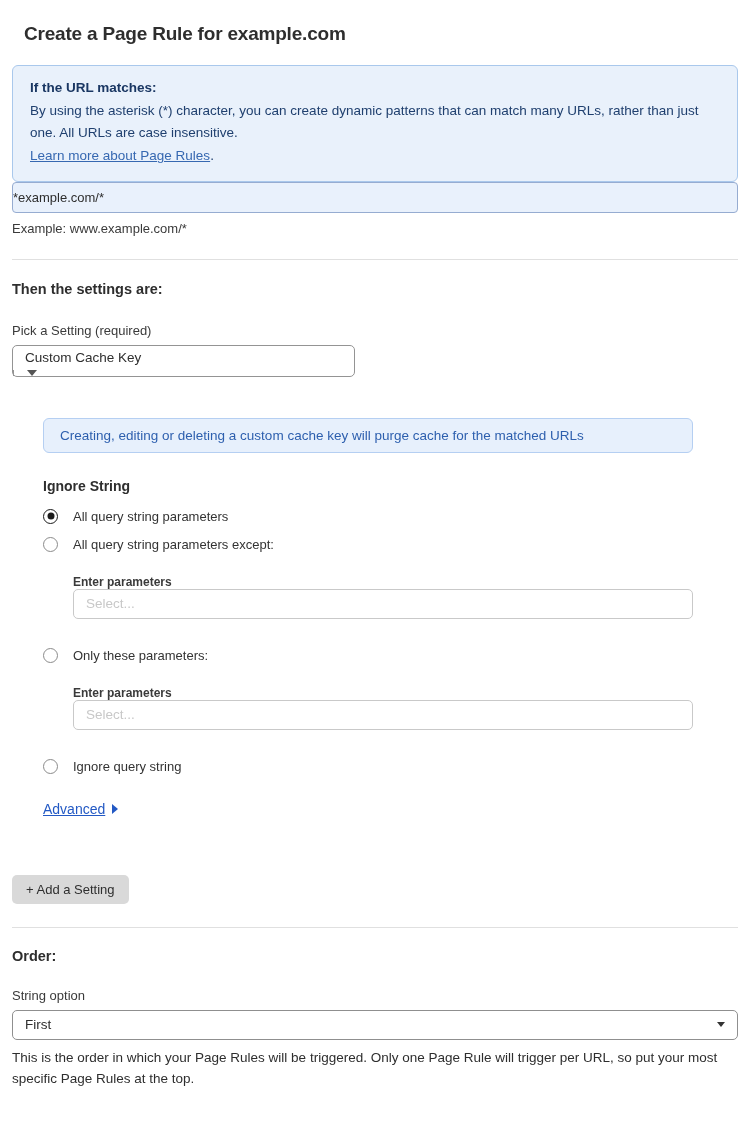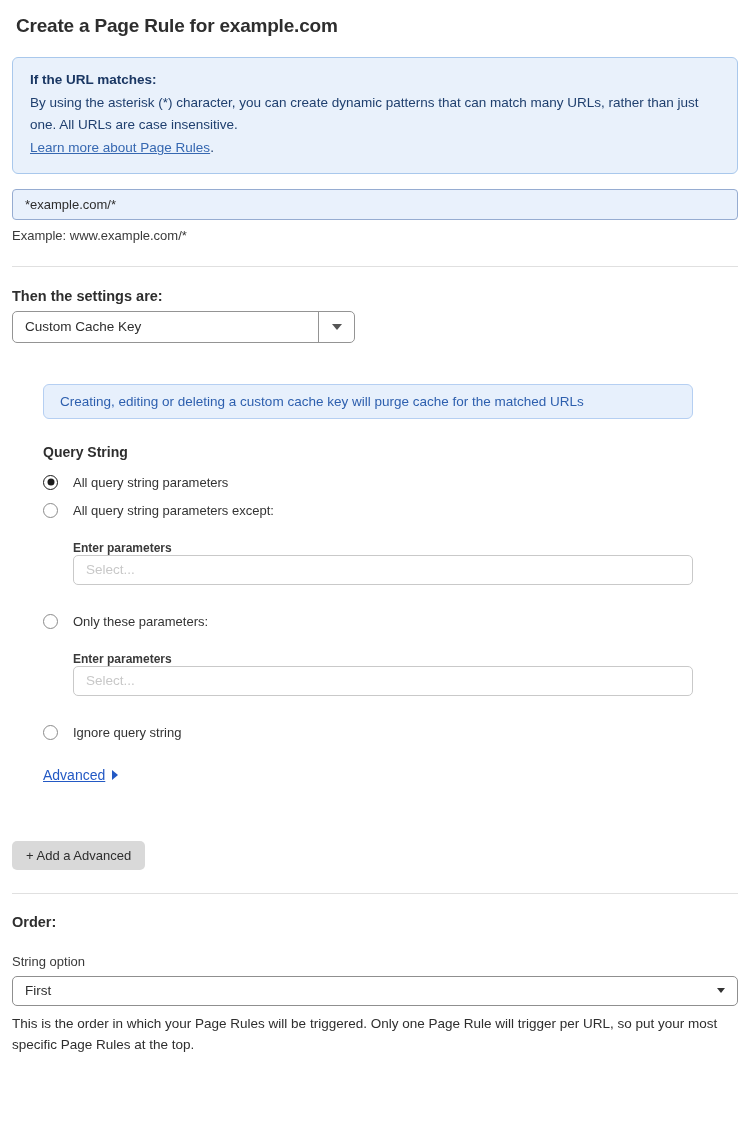--- a/index.html
+++ b/index.html
@@ -7,62 +7,63 @@
   body {
     width: 750px; height: 1130px;
     background: #ffffff;
     font-family: "Liberation Sans", sans-serif;
     color: #333;
     overflow: hidden;
   }
   .container { padding: 0 12px; }
 
   .page-title {
-    margin: 4px; padding-top: 11px;
+    margin: 12px; padding-top: 11px;
     font-size: 19px; font-weight: bold; color: #2e2e2e;
     letter-spacing: -0.2px;
   }
 
   .info-box {
     margin-top: 20px;
     background: #e9f1fb;
     border: 1px solid #a9c8ec;
     border-radius: 6px;
     padding: 11px 17px 13px;
     color: #20406f;
     font-size: 13.5px;
     line-height: 1.68;
   }
   .info-box .info-heading { font-weight: bold; color: #1a3763; }
   .info-link { color: #3668b1; text-decoration: underline; cursor: pointer; }
 
   .field-label { margin-top: 22px; font-size: 13px; color: #3a3a3a; }
   .url-input {
-    display: block; margin-top: 15px;
+    display: block; margin-top: 0;
     width: 100%; height: 31px;
     background: #e9f1fc;
     border: 1px solid #96acd1;
     border-radius: 4px;
-    padding: 0 12px;
+    padding: 0 0;
     font-family: "Liberation Sans", sans-serif;
     font-size: 13px; color: #2e2e2e;
     outline: none;
   }
   .example-text { margin-top: 8px; font-size: 13px; color: #3a3a3a; }
 
   .divider { border: none; border-top: 1px solid #e0e0e0; margin: 23px 0 0; }
 
   .section-heading { margin-top: 21px; font-size: 14.5px; font-weight: bold; color: #2e2e2e; }
 
   .setting-select {
     display: inline-flex; margin-top: 7px;
     width: 343px; height: 32px;
     border: 1px solid #949494; border-radius: 5px;
     background: #fff; cursor: pointer;
     align-items: stretch;
+    flex-direction: column;
   }
   .setting-select .select-text {
     flex: 1; display: flex; align-items: center;
     padding: 0 12px; font-size: 13.5px; color: #2e2e2e;
   }
   .setting-select .select-arrow-seg {
     width: 36px; border-left: 1px solid #949494;
     display: flex; align-items: center; justify-content: center;
     border-radius: 0 4px 4px 0;
   }
@@ -171,32 +172,33 @@
     <div><a class="info-link">Learn more about Page Rules</a><span>.</span></div>
   </div>
 
   <input class="url-input" type="text" value="*example.com/*" style="">
   <div class="example-text">Example: www.example.com/*</div>
 
   <hr class="divider">
 
   <div class="section-heading">Then the settings are:</div>
 
+  <div class="field-label" style="margin-top:26px;">Pick a Setting (required)</div>
   <div class="setting-select">
     <div class="select-text">Custom Cache Key</div>
     <div class="select-arrow-seg">
       <div class="tri-down"></div>
     </div>
   </div>
 
   <div class="setting-panel">
 
     <div class="notice-box">Creating, editing or deleting a custom cache key will purge cache for the matched URLs</div>
 
-    <div class="qs-heading">Query String</div>
+    <div class="qs-heading">Ignore String</div>
 
     <div class="radio-row" style="margin-top:15px;">
       <div class="radio checked"></div>
       <div class="radio-label">All query string parameters</div>
     </div>
 
     <div class="radio-row">
       <div class="radio"></div>
       <div class="radio-label">All query string parameters except:</div>
     </div>
@@ -220,21 +222,21 @@
     </div>
 
     <div class="advanced-link">
       <span class="adv-text">Advanced</span>
       <span class="tri-right"></span>
     </div>
 
   </div>
 
   <div>
-    <button class="add-setting-btn">+ Add a Advanced</button>
+    <button class="add-setting-btn">+ Add a Setting</button>
   </div>
 
   <hr class="divider">
 
   <div class="section-heading" style="margin-top:20px;">Order:</div>
 
   <div class="field-label" style="margin-top:24px;">String option</div>
   <div class="order-select">
     <span>First</span>
     <span class="tri-down-sm"></span>

